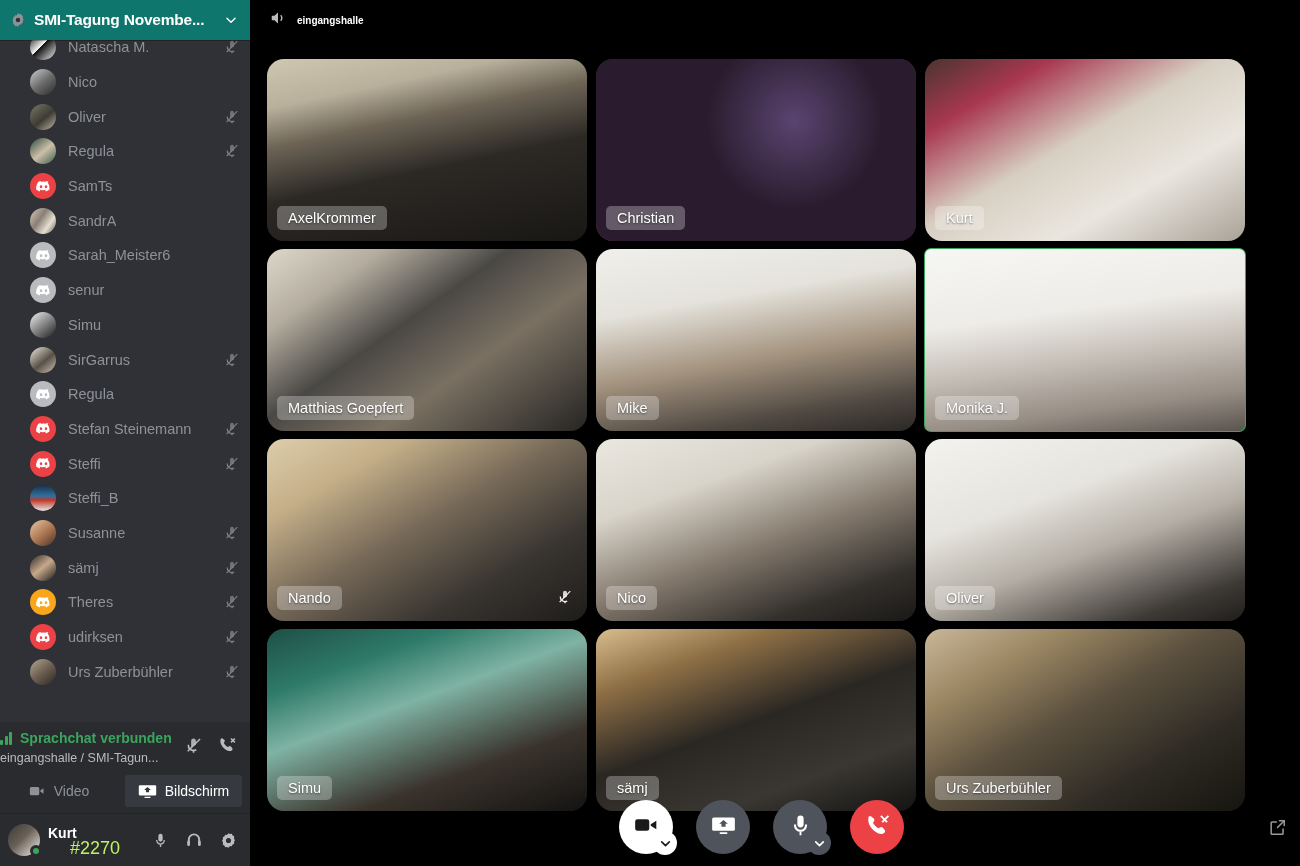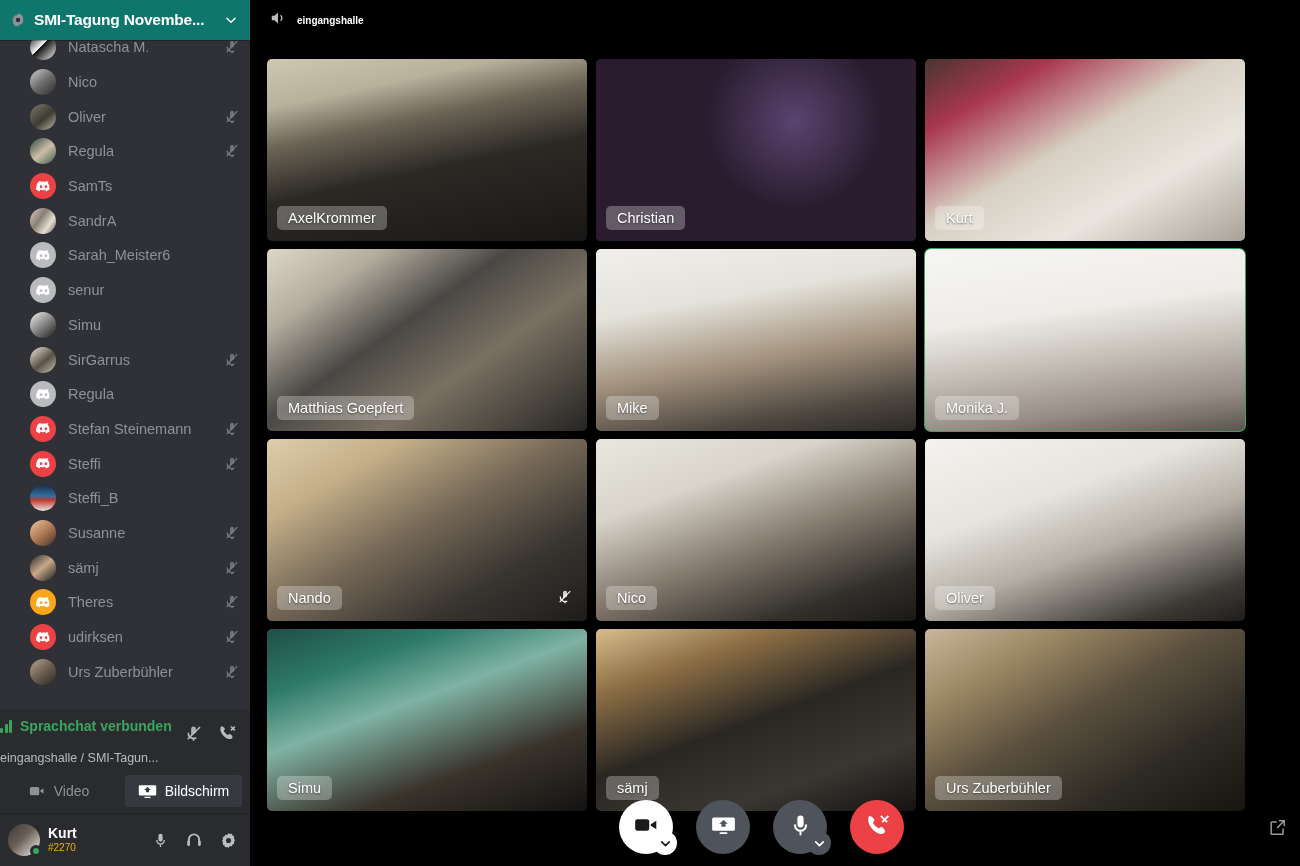--- a/index.html
+++ b/index.html
@@ -70,21 +70,21 @@
   .voice-row1 { display:flex; align-items:flex-start; margin-left:-8px; }
   .voice-txt { flex: 1 1 auto; min-width:0; }
   .voice-status {
     display:flex; align-items:center; gap:4px;
     color:#3ba55d; font-size:14px; font-weight:bold;
     white-space:nowrap; overflow:hidden;
   }
   .signal-icon { width:16px;height:14px;flex:0 0 16px;display:flex;align-items:flex-end;gap:1.5px;}
   .signal-icon i { display:block; width:3px; background:#3ba55d; border-radius:1px; }
   .voice-sub {
-    color:#b9bbbe; font-size:12.5px; margin-top:17px;
+    color:#b9bbbe; font-size:12.5px; margin-top:5px;
     white-space:nowrap; overflow:hidden;
   }
   .voice-acts { display:flex; gap:12px; align-items:center; padding-top:4px; padding-right:4px;}
   .voice-acts > div { width:22px;height:22px;display:flex;align-items:center;justify-content:center; }
 
   .voice-btns { display:flex; gap:8px; margin-top:10px; margin-left:-8px; }
   .vbtn {
     flex:1 1 0; height:32px; border-radius:3px;
     display:flex; align-items:center; justify-content:center; gap:8px;
     font-size:14px; font-weight:500; white-space:nowrap; overflow:hidden;
@@ -102,21 +102,21 @@
     width:32px;height:32px;border-radius:50%;flex:0 0 32px;margin-right:8px;
     position:relative; overflow:visible;
   }
   .ub-avatar .img { width:32px;height:32px;border-radius:50%;overflow:hidden; }
   .ub-status {
     position:absolute; right:-2px; bottom:-1px;
     width:12px;height:12px;border-radius:50%;
     background:#3ba55d; border:3px solid #292b2f;
   }
   .ub-name { color:#fff; font-size:14px; font-weight:bold; line-height:16px; }
-  .ub-tag  { color:#eab308; font-size:10px; line-height:14px; }
+  .ub-tag  { color:#bef264; font-size:18px; line-height:14px;margin-left:22px; }
   .ub-icons { margin-left:auto; display:flex; gap:14px; padding-right:4px; }
   .ub-icons > div { width:20px;height:20px;display:flex;align-items:center;justify-content:center; }
 
   
   .main { flex:1 1 auto; background:#000; display:flex; flex-direction:column; position:relative; }
   .main-header {
     height:40px; flex:0 0 40px; background:#000;
     display:flex; align-items:center; padding-left:18px; gap:9px;
   }
   .mh-title { color:#fff; font-size:10px; font-weight:bold; }
@@ -124,21 +124,21 @@
   .stage { flex:1 1 auto; position:relative; }
   .grid {
     position:absolute; left:17px; top:19px;
     width:989px; height:752px;
     display:grid;
     grid-template-columns: repeat(3, 320px);
     grid-template-rows: repeat(4, 182px);
     column-gap: 9px; row-gap: 8px;
   }
   .tile {
-    position:relative; border-radius:5px; overflow:hidden;
+    position:relative; border-radius:17px; overflow:hidden;
     background:#1a1a1a;
   }
   .tile.speaking { outline:2px solid #3ba55d; outline-offset:-1px; border-radius:6px; }
   .tile .bg { position:absolute; inset:0; }
   .tile .nametag {
     position:absolute; left:10px; bottom:11px;
     background:rgba(255,255,255,.28);
     color:#fff; font-size:14.5px;
     padding:4px 11px; border-radius:5px;
     max-width:80%; white-space:nowrap; overflow:hidden;

